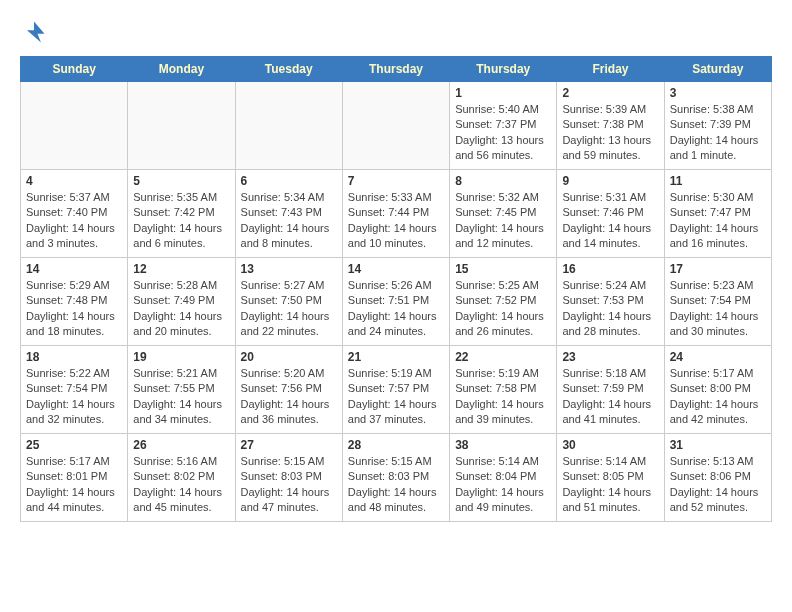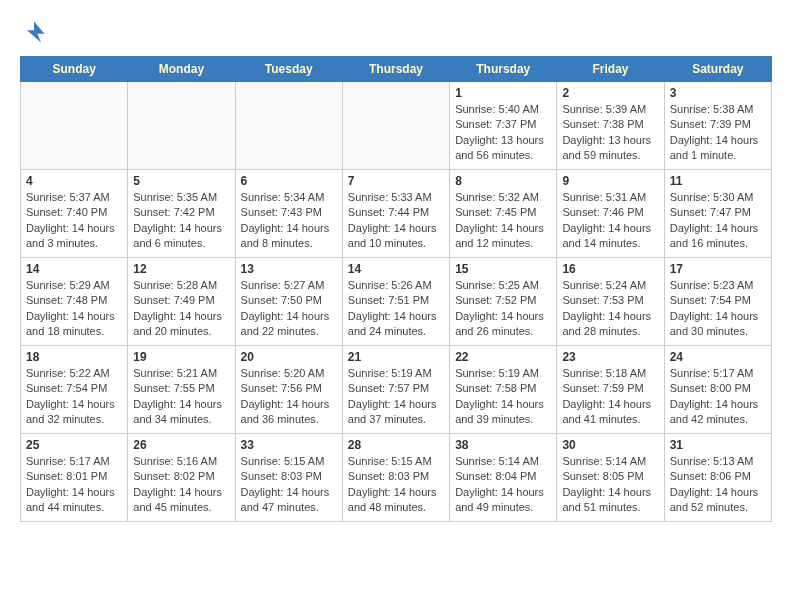--- a/index.html
+++ b/index.html
@@ -238,21 +238,21 @@
         <tr>
           <td>
             <span class="day-num">25</span>
             <div class="day-info">Sunrise: 5:17 AM<br>Sunset: 8:01 PM<br>Daylight: 14 hours<br>and 44 minutes.</div>
           </td>
           <td>
             <span class="day-num">26</span>
             <div class="day-info">Sunrise: 5:16 AM<br>Sunset: 8:02 PM<br>Daylight: 14 hours<br>and 45 minutes.</div>
           </td>
           <td>
-            <span class="day-num">33</span>
+            <span class="day-num">27</span>
             <div class="day-info">Sunrise: 5:15 AM<br>Sunset: 8:03 PM<br>Daylight: 14 hours<br>and 47 minutes.</div>
           </td>
           <td>
             <span class="day-num">28</span>
             <div class="day-info">Sunrise: 5:15 AM<br>Sunset: 8:03 PM<br>Daylight: 14 hours<br>and 48 minutes.</div>
           </td>
           <td>
             <span class="day-num">38</span>
             <div class="day-info">Sunrise: 5:14 AM<br>Sunset: 8:04 PM<br>Daylight: 14 hours<br>and 49 minutes.</div>
           </td>

